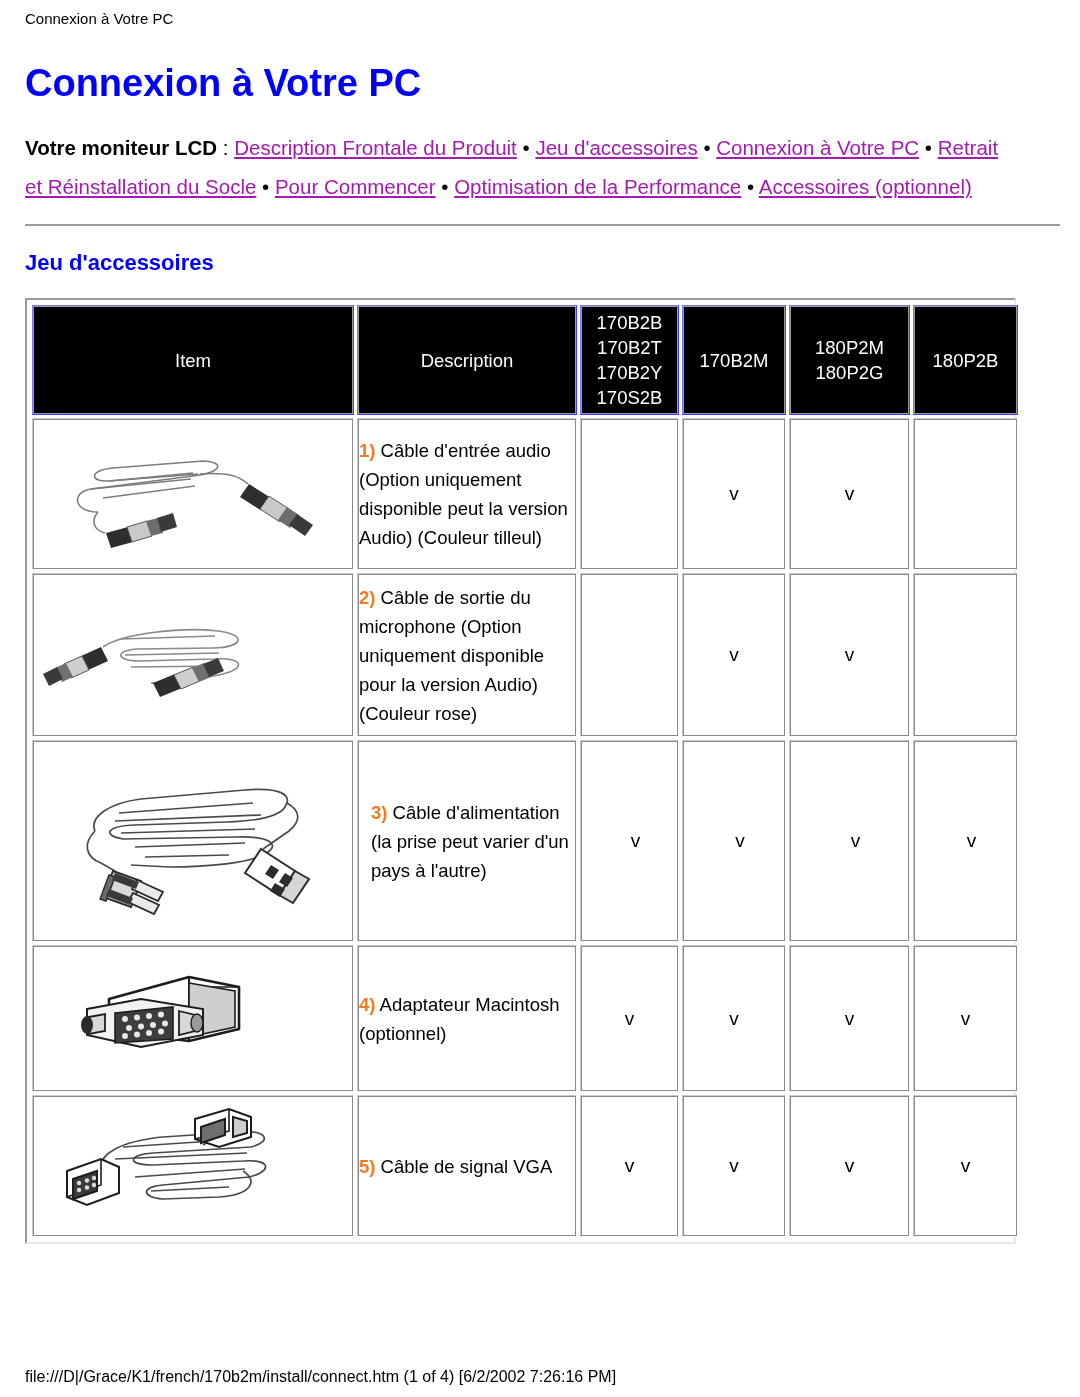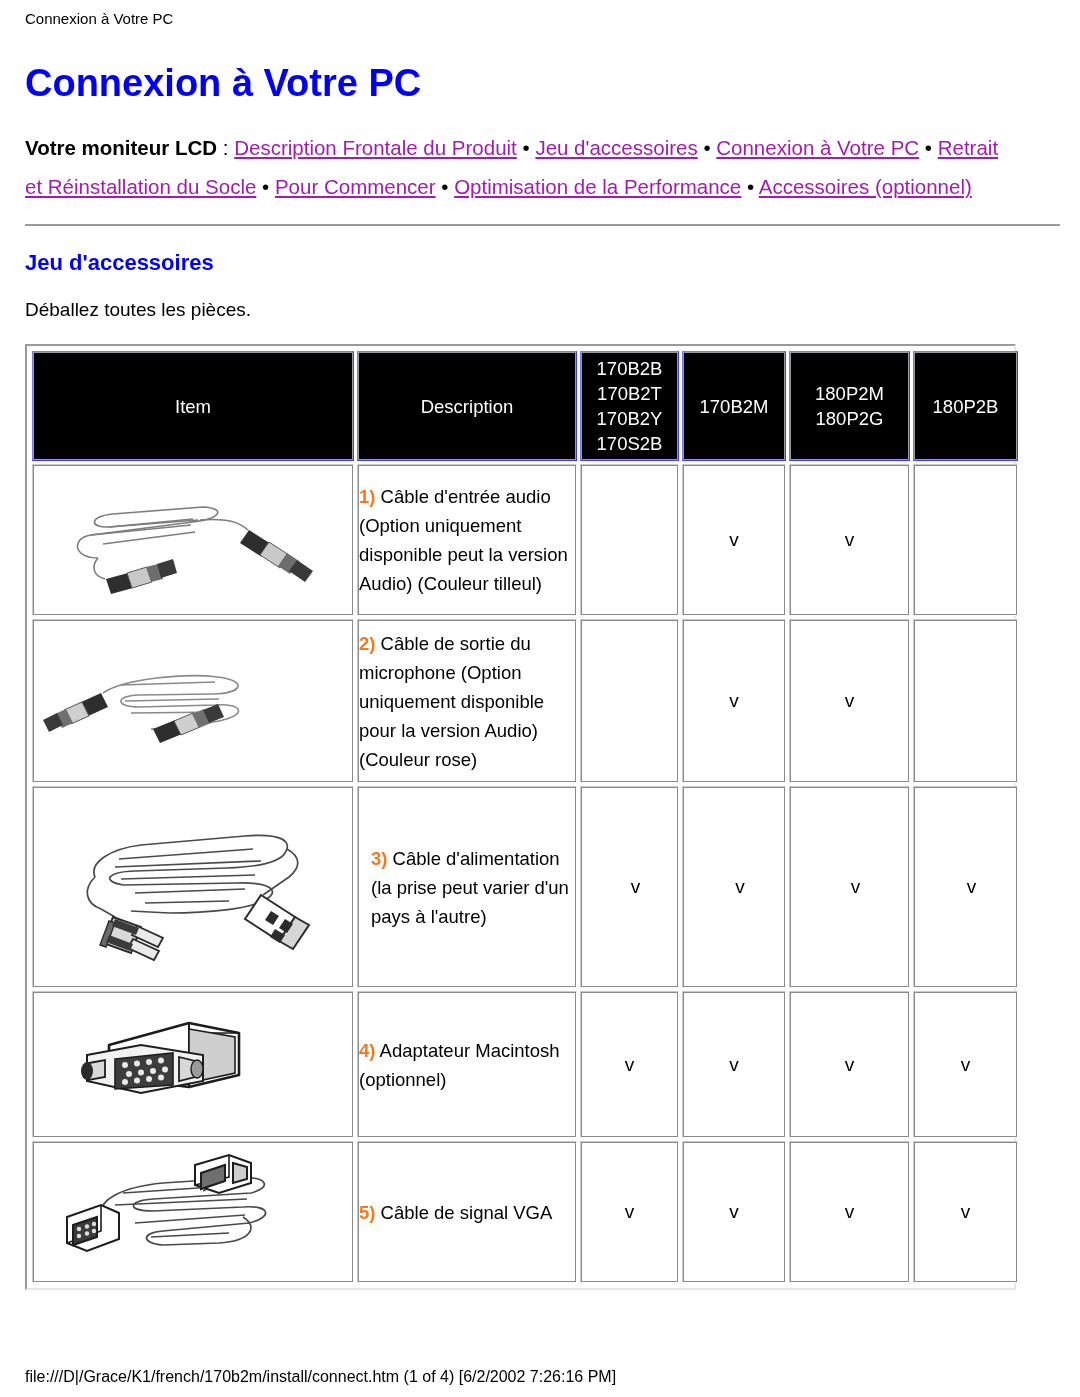--- a/index.html
+++ b/index.html
@@ -195,21 +195,20 @@
   <h1 class="doc-title">Connexion à Votre PC</h1>
 
   <p class="nav-paragraph">
     <span class="nav-lead">Votre moniteur LCD</span><span> : </span><a class="nav-link">Description Frontale du Produit</a><span class="nav-sep"> • </span><a class="nav-link">Jeu d'accessoires</a><span class="nav-sep"> • </span><a class="nav-link">Connexion à Votre PC</a><span class="nav-sep"> • </span><a class="nav-link">Retrait et Réinstallation du Socle</a><span class="nav-sep"> • </span><a class="nav-link">Pour Commencer</a><span class="nav-sep"> • </span><a class="nav-link">Optimisation de la Performance</a><span class="nav-sep"> • </span><a class="nav-link">Accessoires (optionnel)</a>
   </p>
 
   <hr class="rule">
 
   <h2 class="section-title">Jeu d'accessoires</h2>
 
-  <p class="intro">Déballez toutes les pièces.</p>
 
   <div class="acc-table-wrap">
     <table class="acc-table">
       <colgroup>
         <col class="c-item">
           <col class="c-desc">
           <col class="c-b2b">
           <col class="c-b2m">
           <col class="c-p2m">
           <col class="c-p2b">

